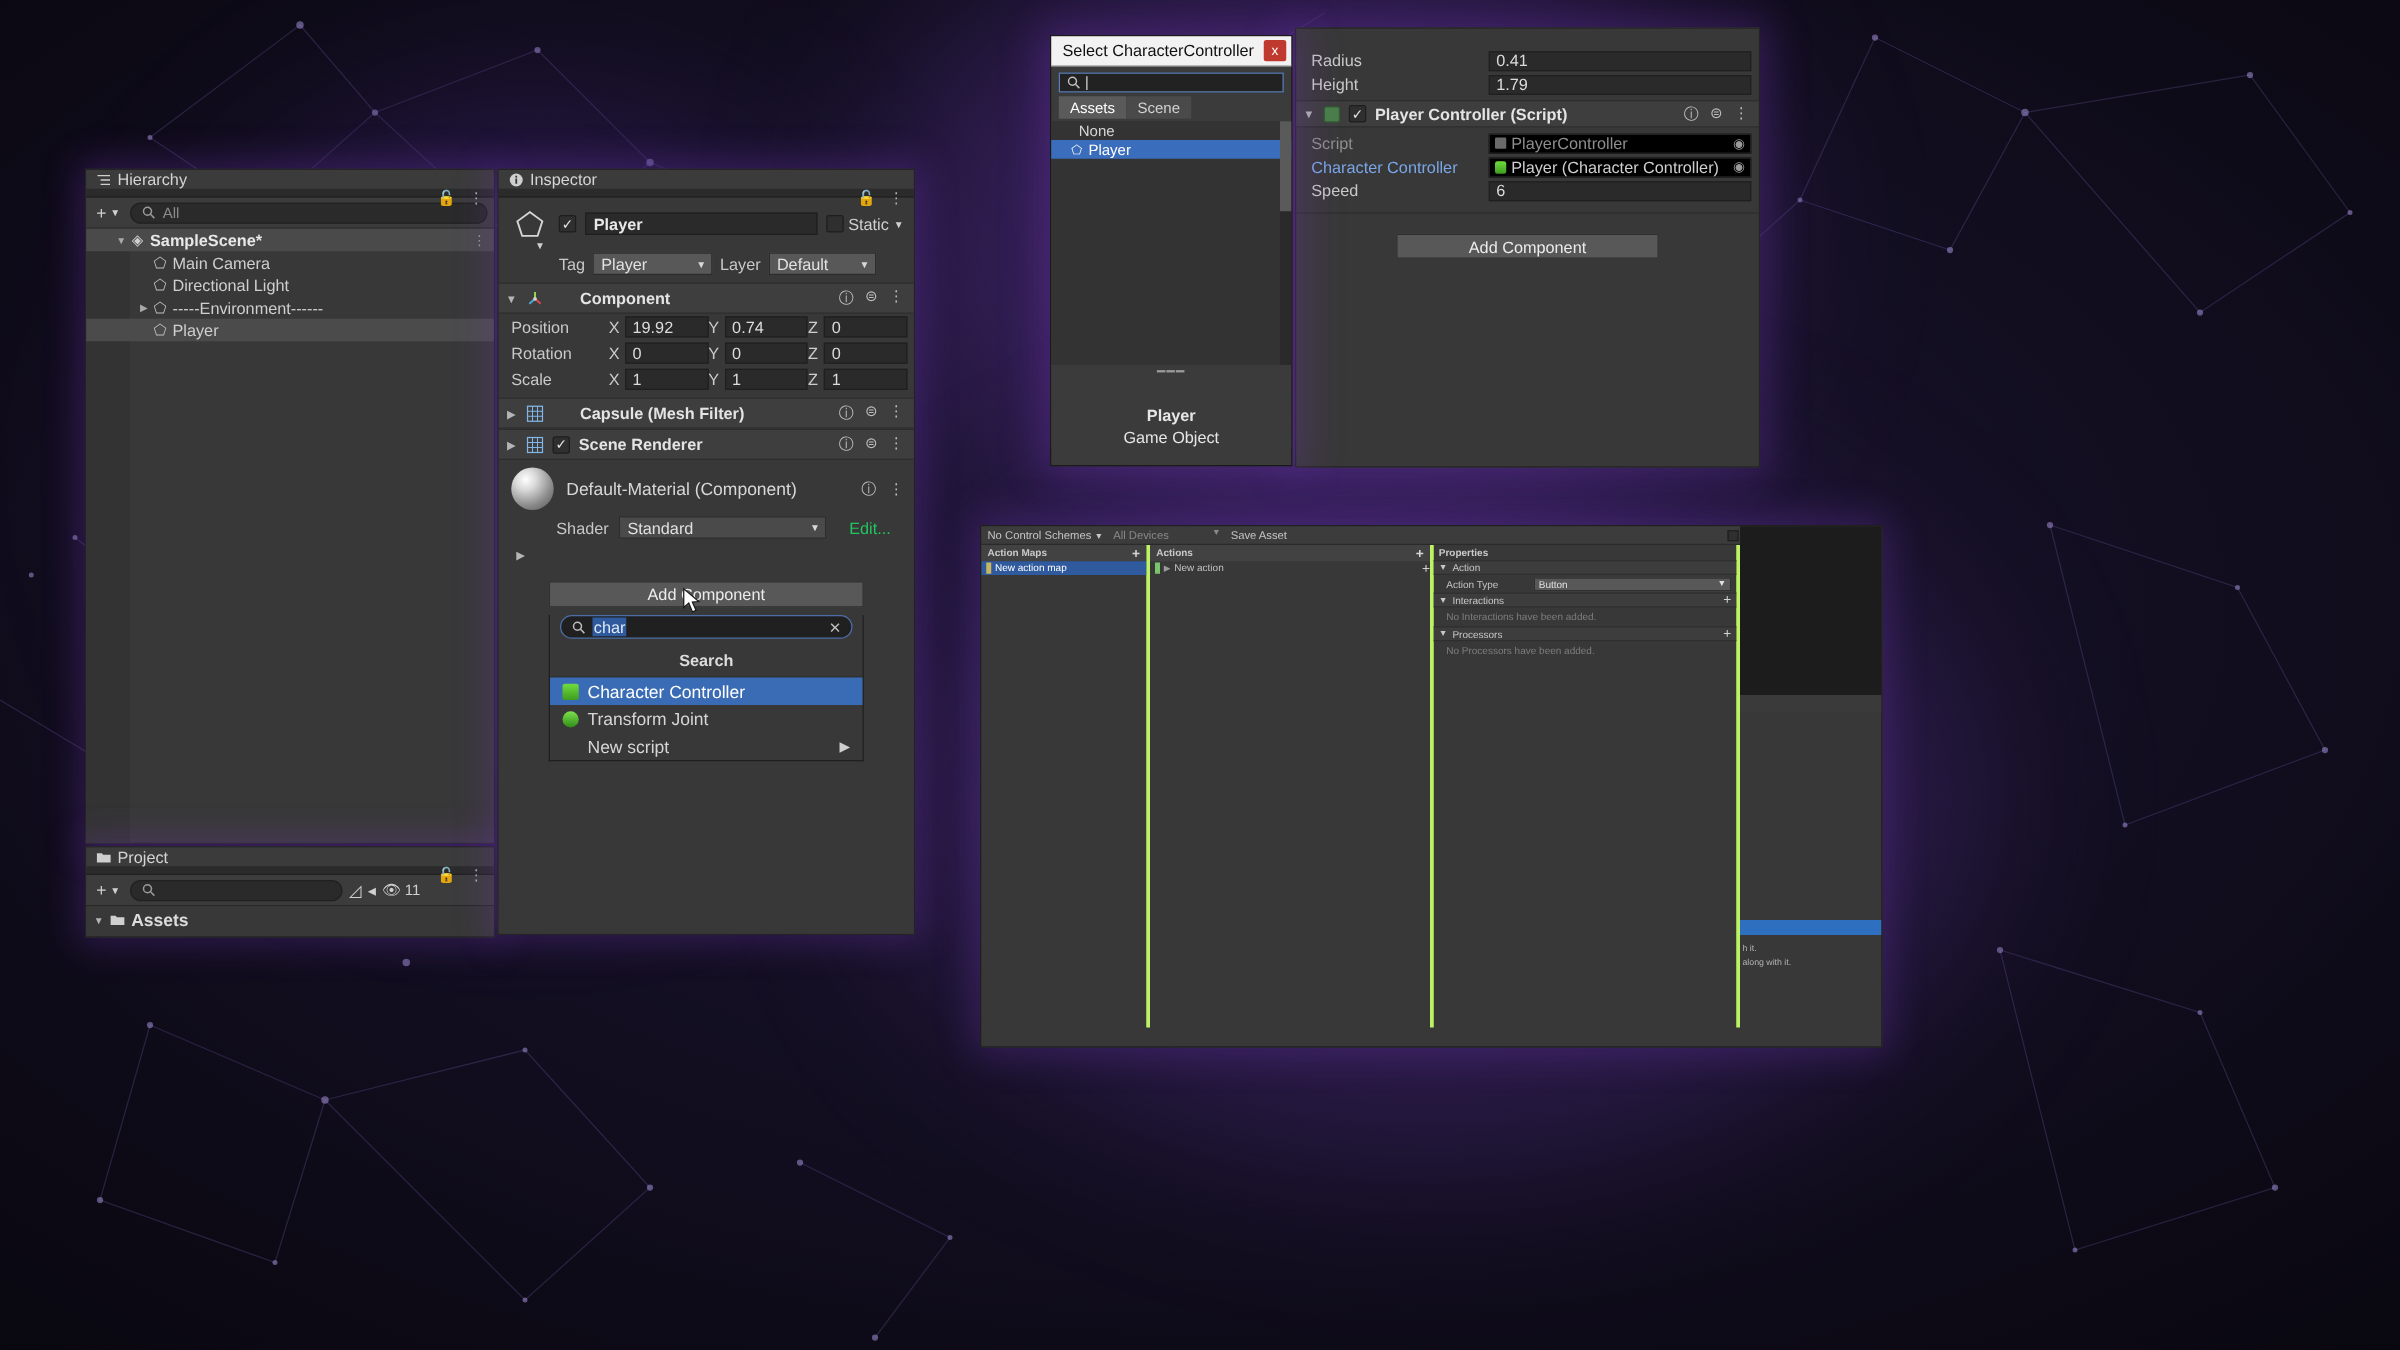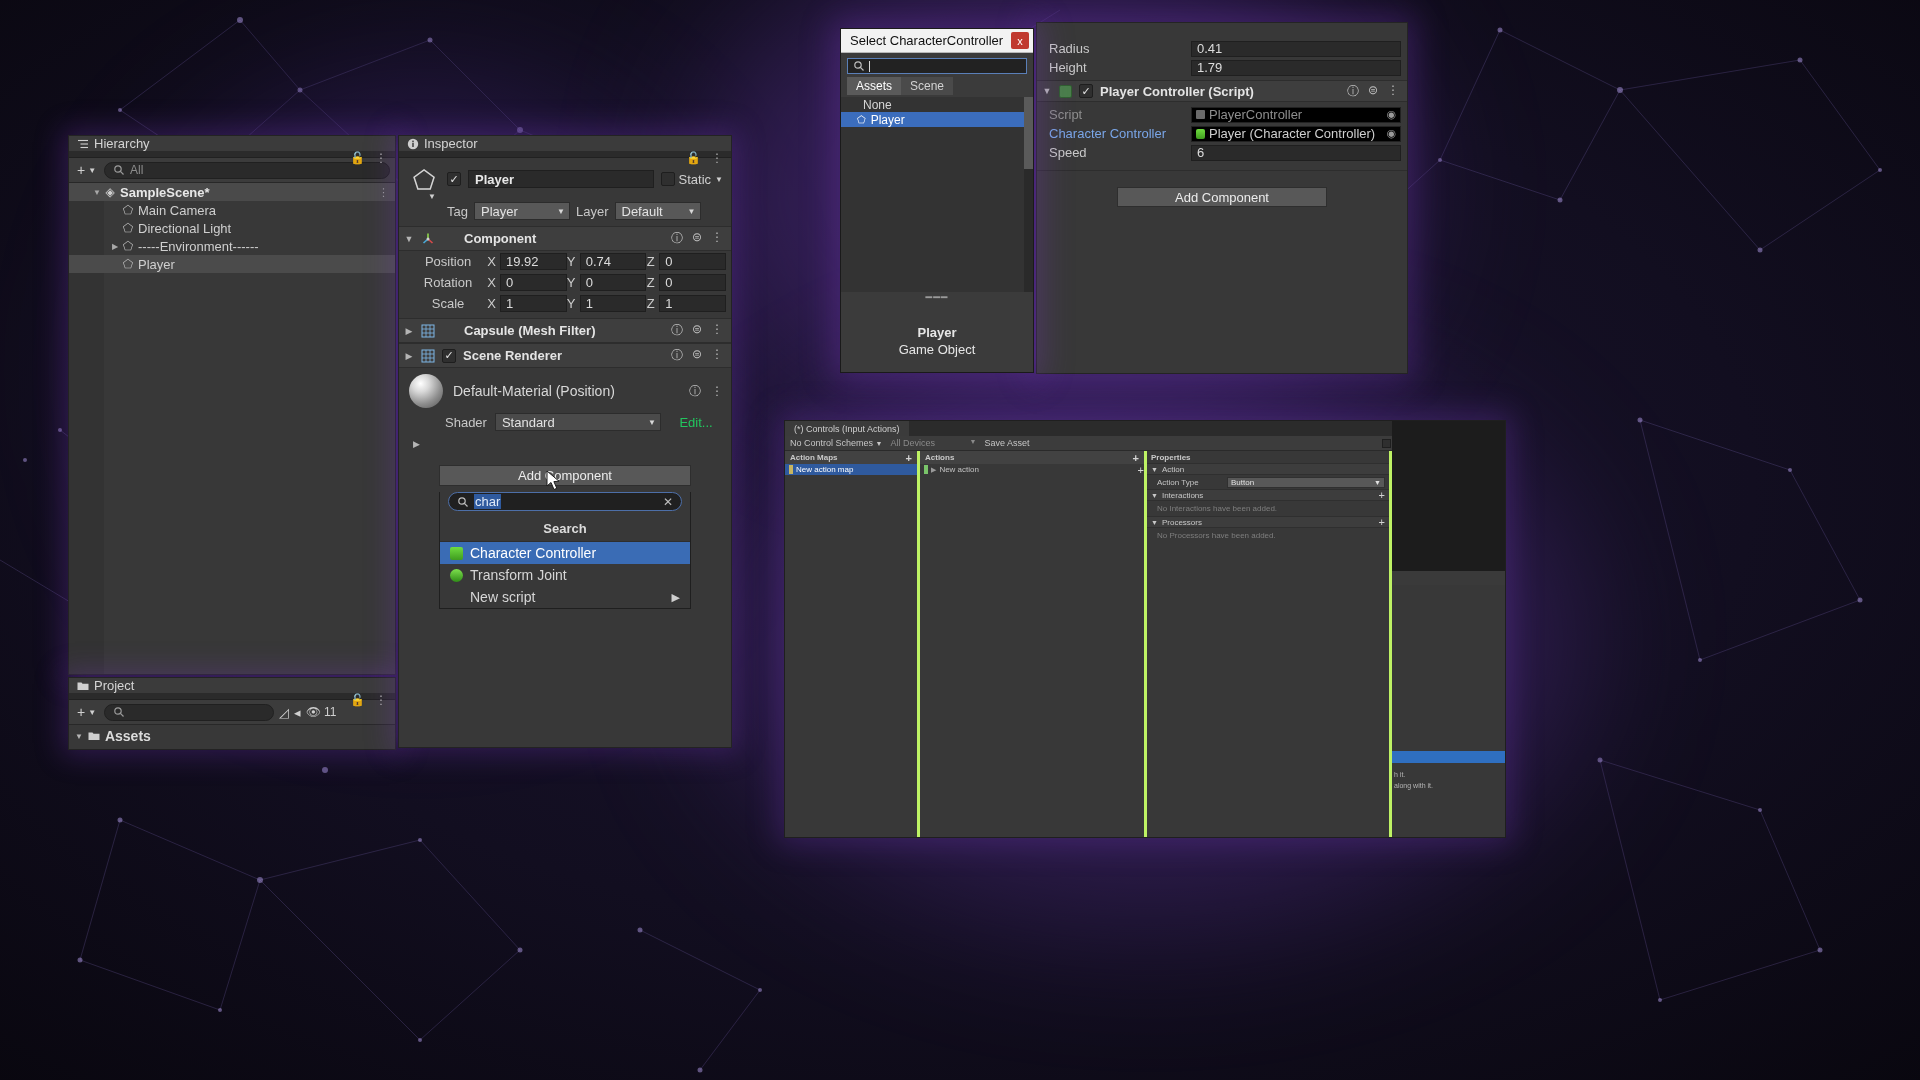--- a/index.html
+++ b/index.html
@@ -127,21 +127,21 @@
 
   .comp-header {
     height: 25px; background: #3e3e3e; border-top: 1px solid #2d2d2d;
     border-bottom: 1px solid #2d2d2d;
     display: flex; align-items: center; gap: 7px; padding: 0 8px 0 5px;
   }
   .comp-header .title { font-weight: bold; color: #e4e4e4; font-size: 13px; }
   .comp-header .hdr-icons { margin-left: auto; display: flex; gap: 9px; color: #bdbdbd; font-size: 12px; }
   .tw { font-size: 9px; color: #b5b5b5; width: 10px; text-align: center; }
 
-  .xform-row { display: flex; align-items: center; height: 21px; padding: 0 5px 0 10px; gap: 0; text-align: center; }
+  .xform-row { display: flex; align-items: center; height: 21px; padding: 0 5px 0 10px; gap: 0; }
   .xform-row .rl { width: 78px; color: #c9c9c9; font-size: 13px; }
   .axis { display: flex; align-items: center; gap: 4px; flex: 1; }
   .axis span.ax { color: #cdcdcd; font-size: 13px; width: 9px; }
   .numfield {
     flex: 1; height: 17px; background: #2a2a2a; border: 1px solid #1f1f1f;
     color: #dcdcdc; font-size: 13px; display: flex; align-items: center; padding: 0 5px;
   }
 
   .mat-row { display: flex; align-items: center; gap: 10px; padding: 6px 8px 2px 10px; }
   .mat-sphere {
@@ -674,21 +674,21 @@
       <span class="title">Scene Renderer</span>
       <span class="hdr-icons">
         <span>ⓘ</span>
         <span>⊜</span>
         <span>⋮</span>
       </span>
     </div>
 
     <div class="mat-row">
       <span class="mat-sphere"></span>
-      <span style="flex:1;color:#d8d8d8;font-size:14px">Default-Material (Position)</span>
+      <span style="flex:1;color:#d8d8d8;font-size:14px">Default-Material (Component)</span>
       <span style="color:#bdbdbd;font-size:12px">ⓘ</span>
       <span style="color:#bdbdbd;font-size:12px">⋮</span>
     </div>
     <div class="shader-row">
       <span style="width:28px"></span>
       <span class="fld-label">Shader</span>
       <span class="dropdown" style="flex:1;background:#4a4a4a">
         <span>Standard</span>
         <span class="caret">▼</span>
       </span>
@@ -819,30 +819,20 @@
     </span>
   </div>
 
   <div style="border-top:1px solid #2d2d2d;margin-top:8px"></div>
   <div class="r-addcomp">
     <span>Add Component</span>
   </div>
 </div>
 
 <div id="inputwin">
-  <div class="iw-tabbar">
-    <div class="iw-tab">
-      <span>(*) Controls (Input Actions)</span>
-    </div>
-    <div class="iw-winbtns">
-      <span>⋮</span>
-      <span>☐</span>
-      <span>✕</span>
-    </div>
-  </div>
 
   <div class="iw-toolbar">
     <span>
       <span>No Control Schemes</span>
       <span style="font-size:7px">▼</span>
     </span>
     <span class="iw-dim" style="width:86px;display:flex;justify-content:space-between">
       <span>All Devices</span>
       <span style="font-size:7px">▼</span>
     </span>

